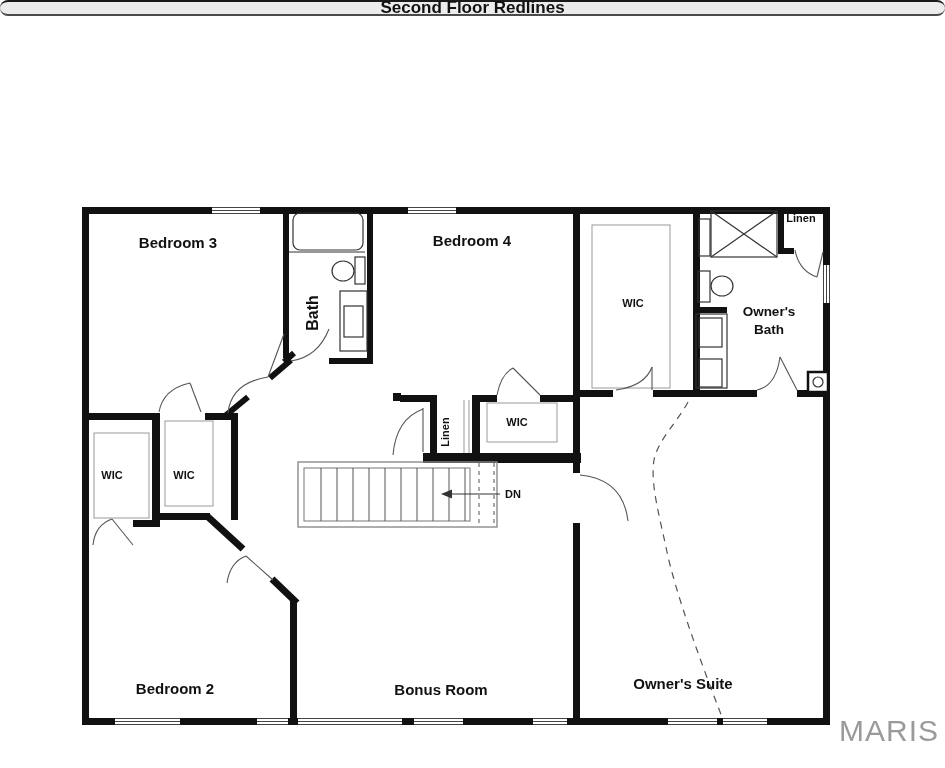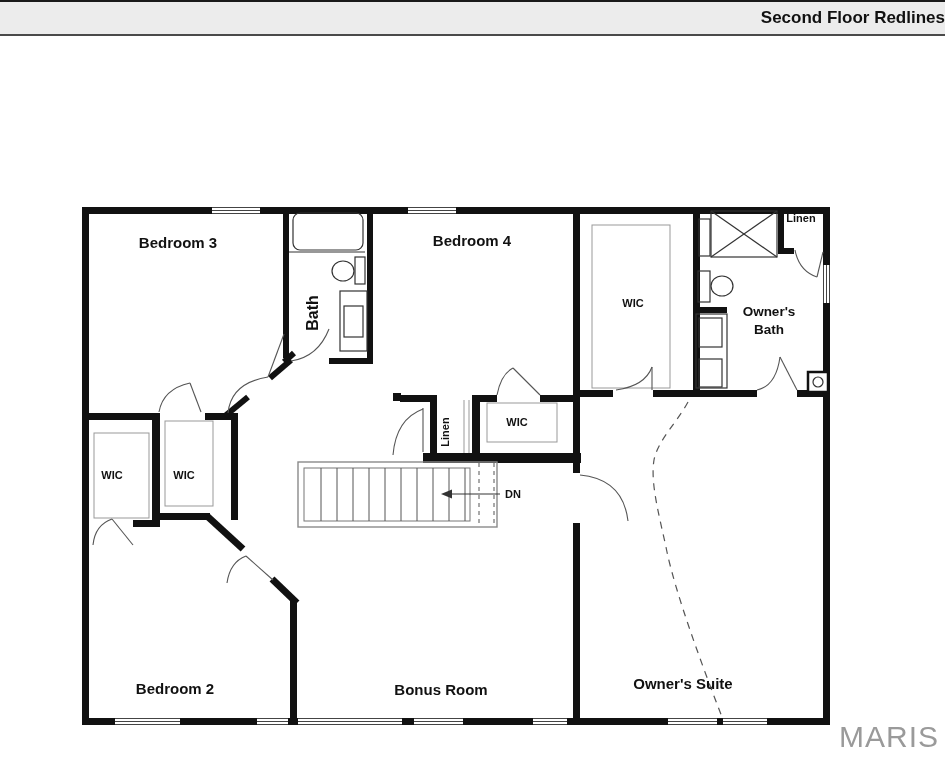--- a/index.html
+++ b/index.html
@@ -1,33 +1,33 @@
 <!DOCTYPE html>
 <html><head>
 <meta charset="utf-8">
 <style>
   html,body{margin:0;padding:0;background:#fff;}
   #stage{position:relative;width:945px;height:768px;background:#ffffff;overflow:hidden;
          font-family:"Liberation Sans", sans-serif;}
-  #titlebar{position:absolute;left:0;top:0;width:945px;height:36px;
+  #titlebar{position:absolute;left:0;top:0;width:945px;height:16px;
             background:#ececec;border-top:2px solid #1a1a1a;border-bottom:2px solid #4a4a4a;
-            box-sizing:border-box;display:flex;align-items:center;justify-content:flex-end;}
+            box-sizing:border-box;display:flex;align-items:center;justify-content:center;border-radius:10px;}
   #titlebar .t{font-size:17px;font-weight:bold;color:#111;}
   svg{position:absolute;left:0;top:0;}
   .lbl{fill:#111;font-family:"Liberation Sans",sans-serif;font-weight:bold;}
   .room{font-size:15px;}
   .small{font-size:11px;}
   .obath{font-size:13.5px;}
   .bathv{font-size:16px;}
   .wall{fill:#111;}
   .thin{stroke:#999;stroke-width:1;fill:none;}
   .fix{stroke:#333;stroke-width:1.2;fill:none;}
   .door{stroke:#555;stroke-width:1.1;fill:none;}
   .winline{stroke:#444;stroke-width:1;}
-  #watermark{position:absolute;right:6px;bottom:14px;font-size:30px;color:#9a9a9a;
+  #watermark{position:absolute;right:6px;bottom:20px;font-size:30px;color:#9a9a9a;
              letter-spacing:1px;font-family:"Liberation Sans",sans-serif;}
 </style>
 </head>
 <body>
 
 <div id="stage">
 
   <div id="titlebar">
     <span class="t">Second Floor Redlines</span>
   </div>

